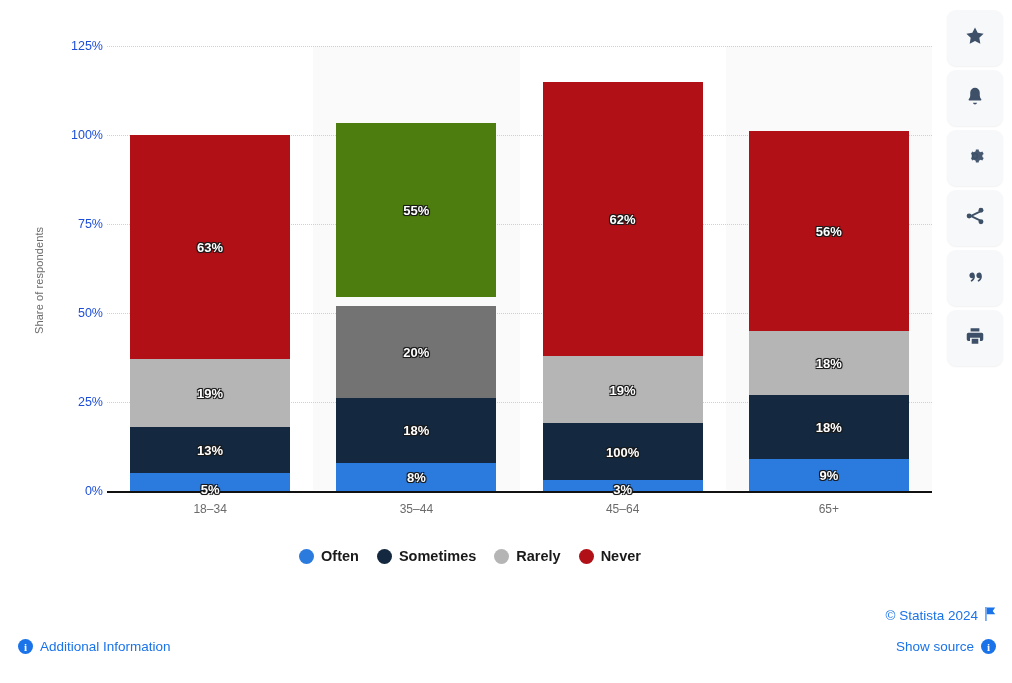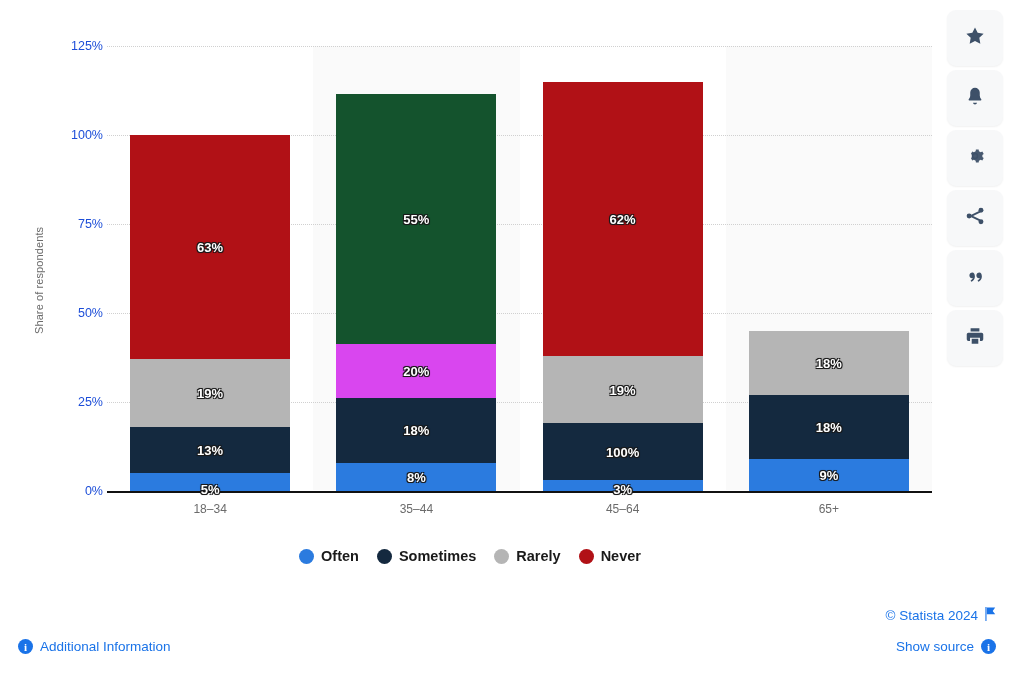--- a/index.html
+++ b/index.html
@@ -140,24 +140,24 @@
           </div>
           <div class="seg" style="height: 46.28px; background: rgb(20, 41, 63);">
             <span class="seg-label">13%</span>
           </div>
           <div class="seg tiny" style="height: 17.8px; background: rgb(43, 123, 223);">
             <span class="seg-label">5%</span>
           </div>
         </div>
         <div class="xtick" style="left: 103.125px;">18–34</div>
         <div class="bar-group" style="left: 229.375px; width: 160px;">
-          <div class="seg" style="height: 250px; background: #14532d;">
+          <div class="seg" style="height: 174px; background: #4d7c0f;">
             <span class="seg-label">55%</span>
           </div>
-          <div class="seg" style="height: 54px; background: #d946ef;">
+          <div class="seg" style="height: 92px; background: #737373; margin-top: 9px;">
             <span class="seg-label">20%</span>
           </div>
           <div class="seg" style="height: 64.08px; background: rgb(20, 41, 63);">
             <span class="seg-label">18%</span>
           </div>
           <div class="seg" style="height: 28.48px; background: rgb(43, 123, 223);">
             <span class="seg-label">8%</span>
           </div>
         </div>
         <div class="xtick" style="left: 309.375px;">35–44</div>
@@ -170,20 +170,23 @@
           </div>
           <div class="seg" style="height: 56.96px; background: rgb(20, 41, 63);">
             <span class="seg-label">100%</span>
           </div>
           <div class="seg tiny" style="height: 10.68px; background: rgb(43, 123, 223);">
             <span class="seg-label">3%</span>
           </div>
         </div>
         <div class="xtick" style="left: 515.625px;">45–64</div>
         <div class="bar-group" style="left: 641.875px; width: 160px;">
+          <div class="seg" style="height: 199.36px; background: rgb(177, 17, 22);">
+            <span class="seg-label">56%</span>
+          </div>
           <div class="seg" style="height: 64.08px; background: rgb(181, 181, 181);">
             <span class="seg-label">18%</span>
           </div>
           <div class="seg" style="height: 64.08px; background: rgb(20, 41, 63);">
             <span class="seg-label">18%</span>
           </div>
           <div class="seg" style="height: 32.04px; background: rgb(43, 123, 223);">
             <span class="seg-label">9%</span>
           </div>
         </div>

